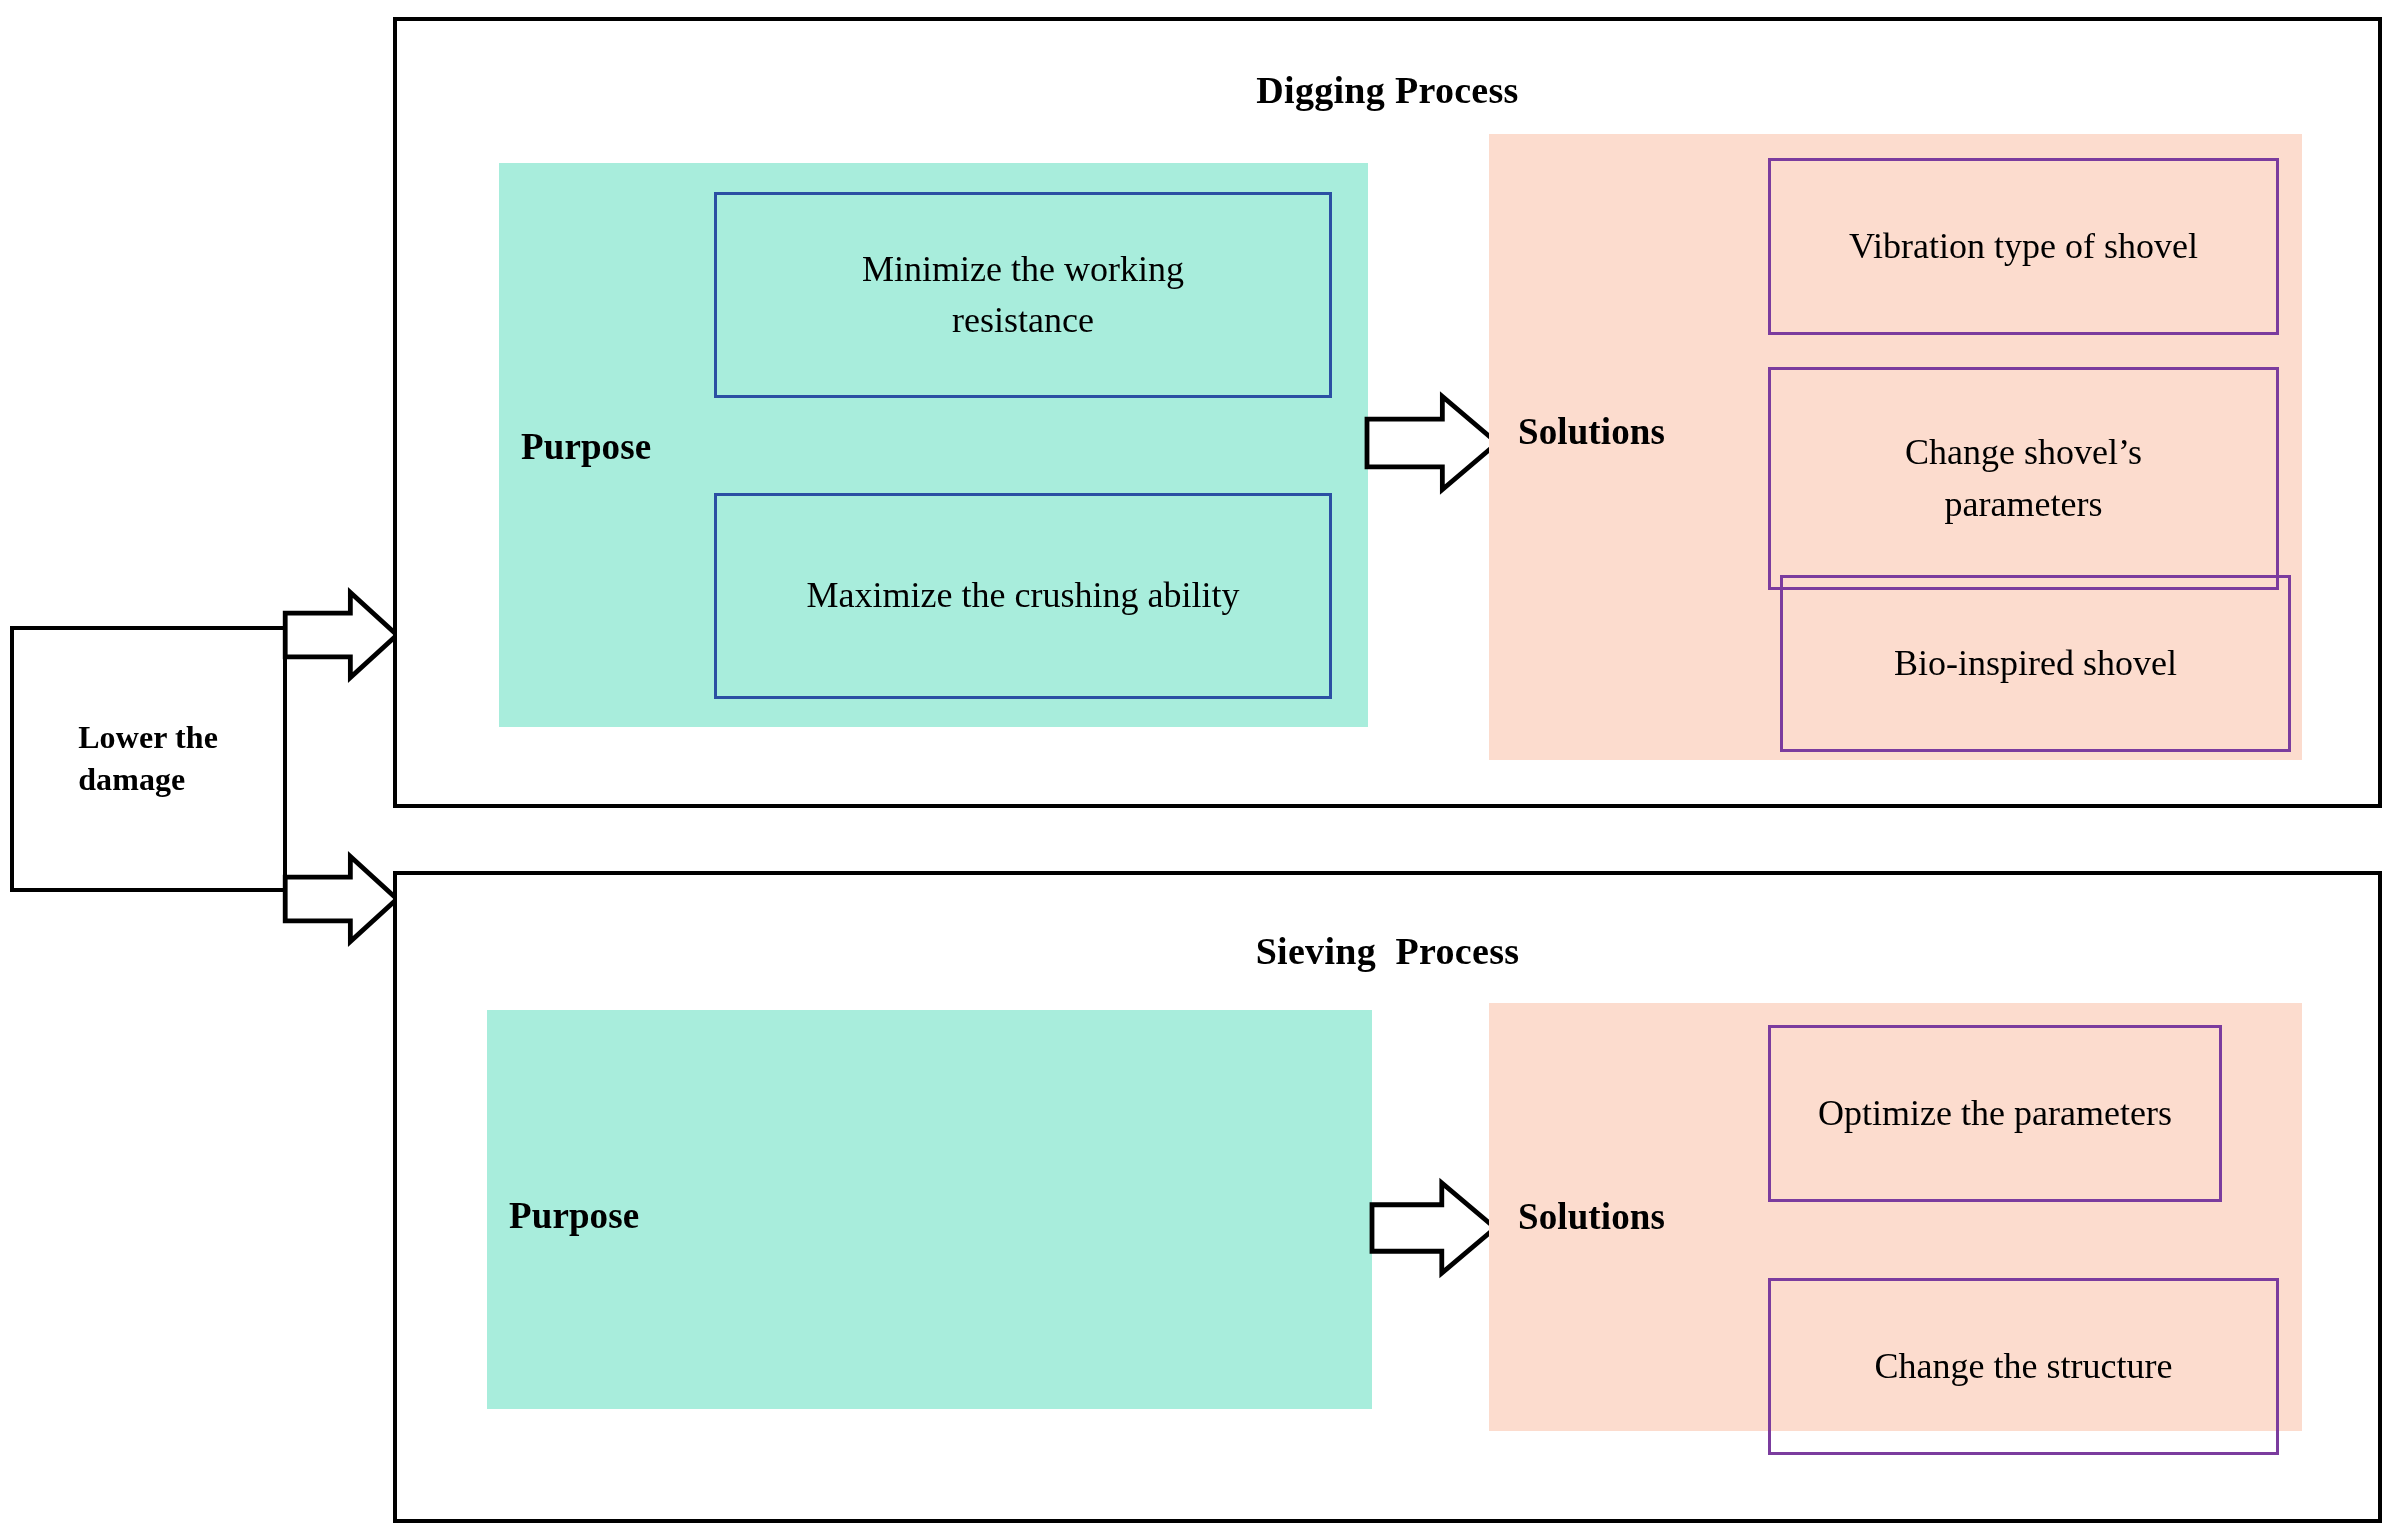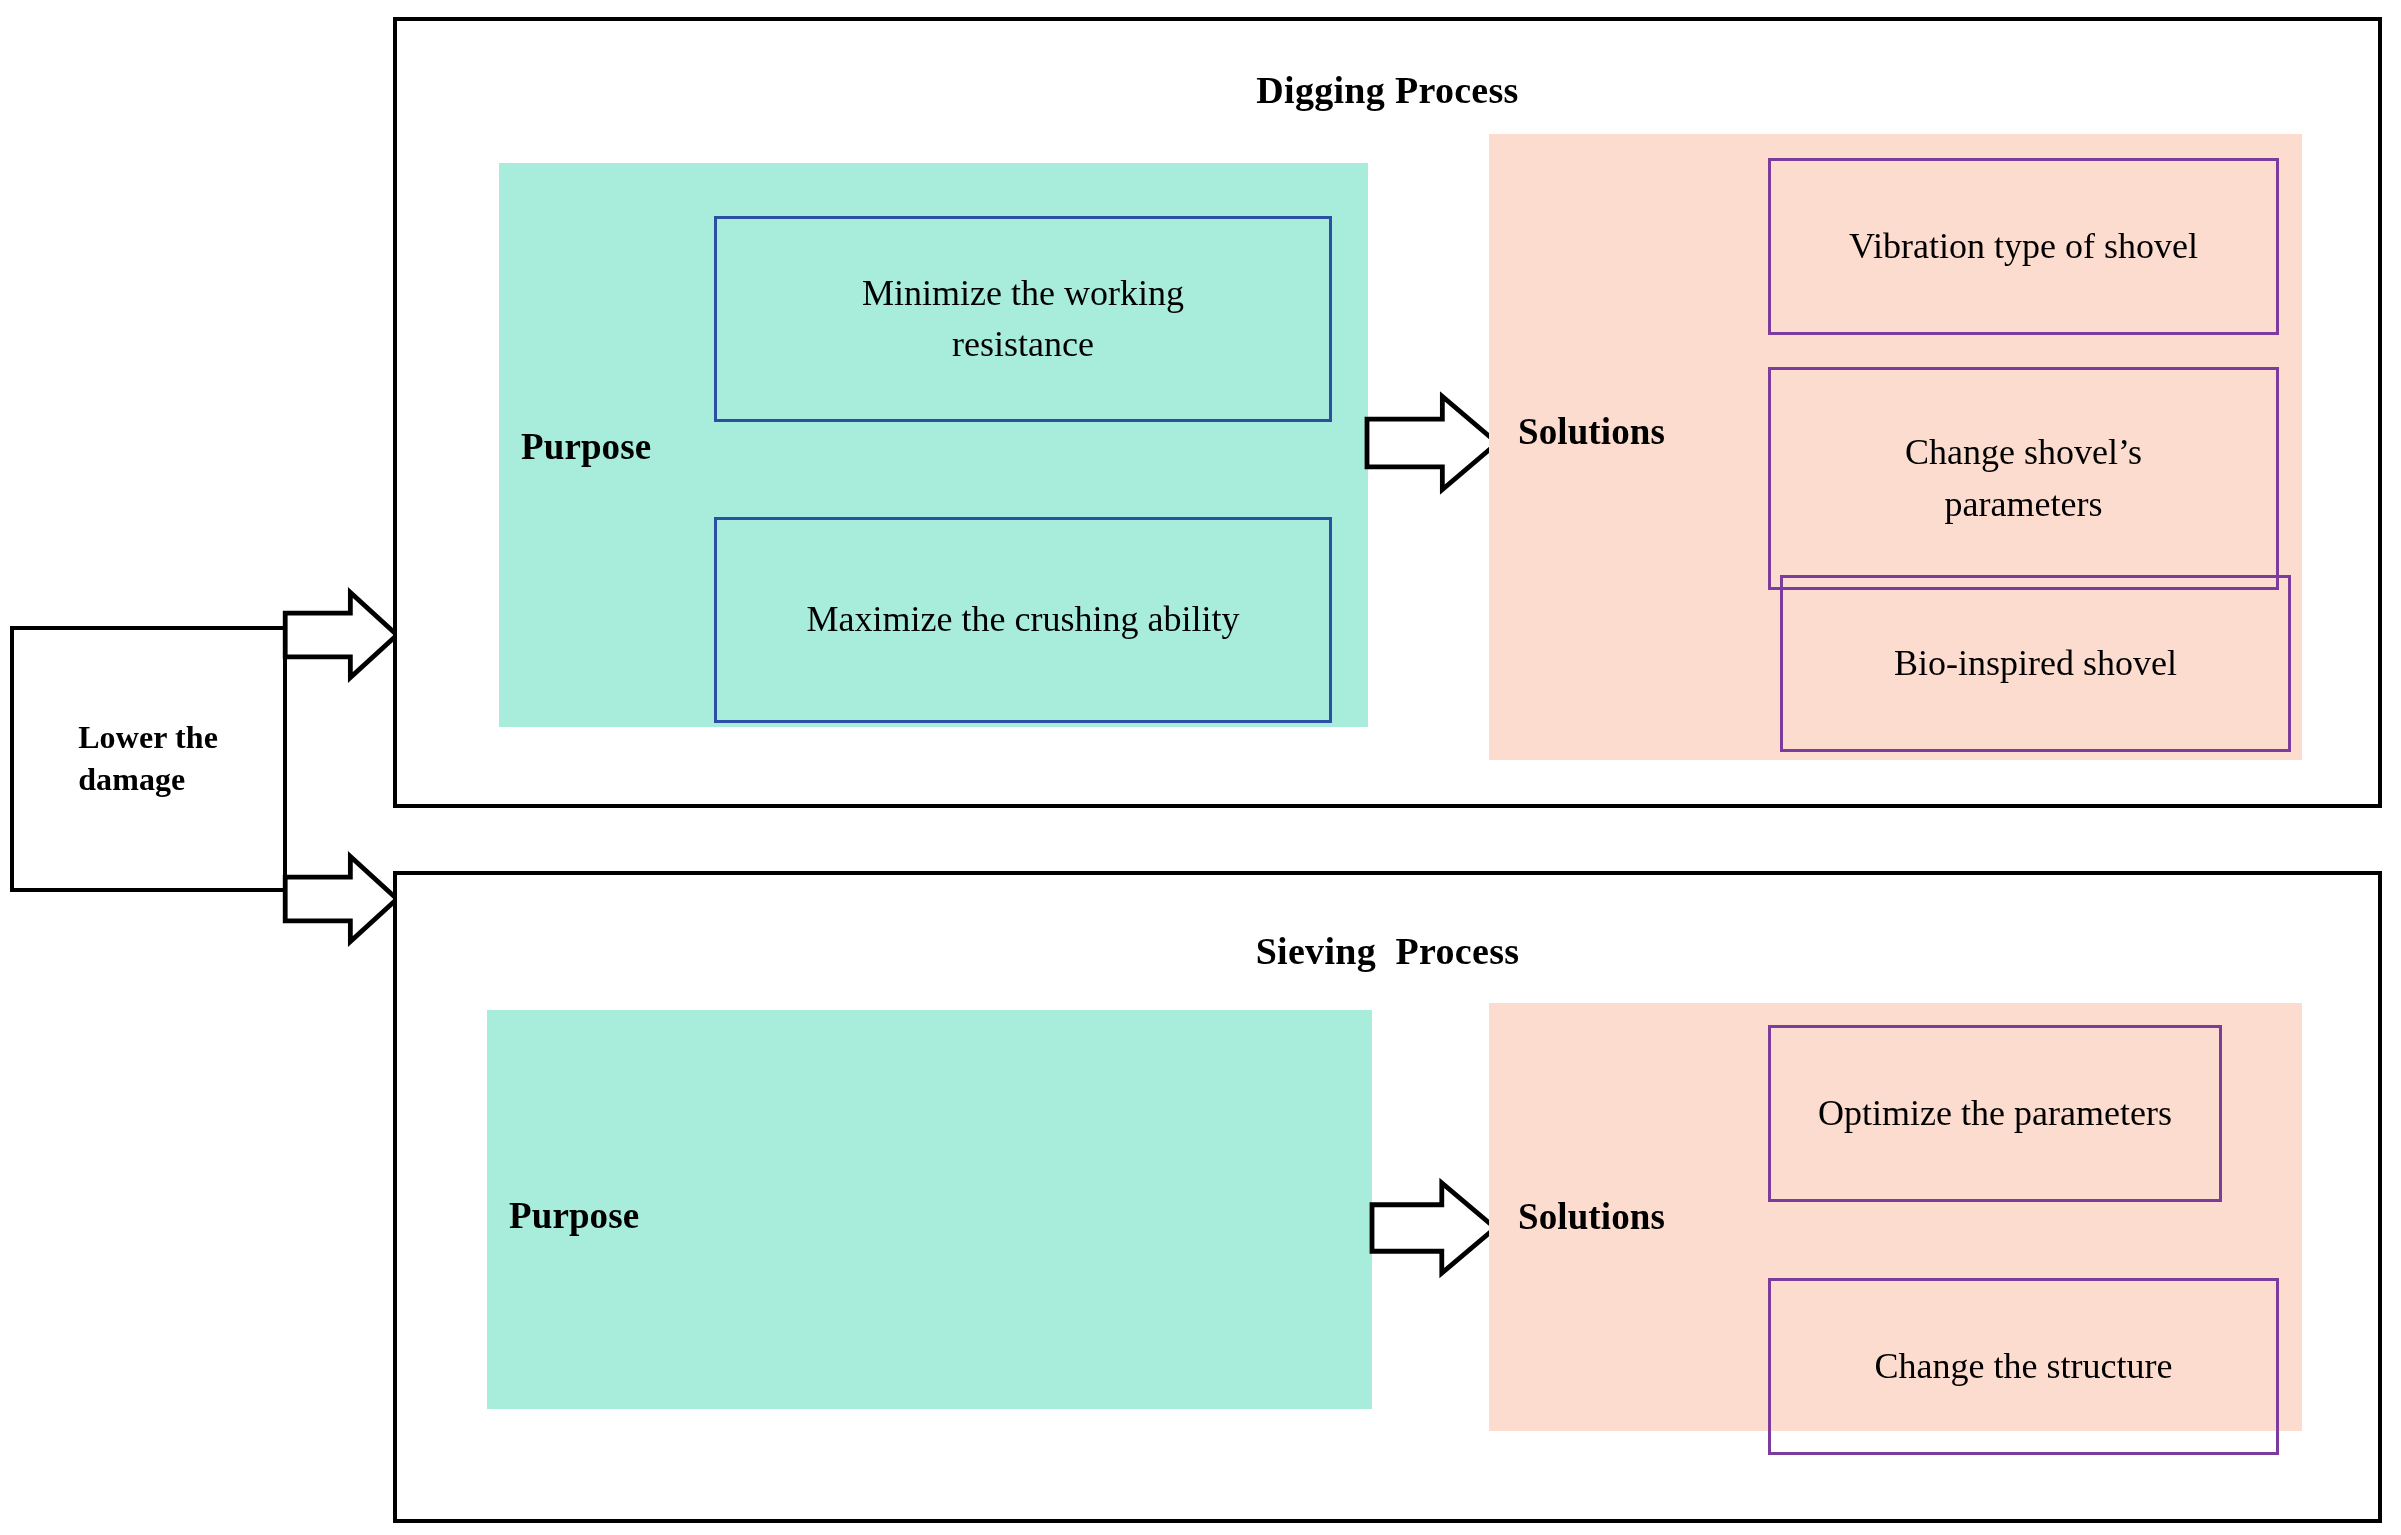--- a/index.html
+++ b/index.html
@@ -98,21 +98,21 @@
     position: absolute;
     box-sizing: border-box;
     display: flex;
     align-items: center;
     justify-content: center;
     text-align: center;
     font-size: 36px;
     line-height: 1.42;
     background: transparent;
   }
-  .item-blue { border: 3.4px solid #2B4FA3; margin-top: 24px; }
+  .item-blue { border: 3.4px solid #2B4FA3; }
   .item-purple { border: 3.4px solid #7B3C9E; }
 
   
   .arrow {
     position: absolute;
     overflow: visible;
   }
   .arrow svg { display: block; overflow: visible; }
 </style>
 </head>

